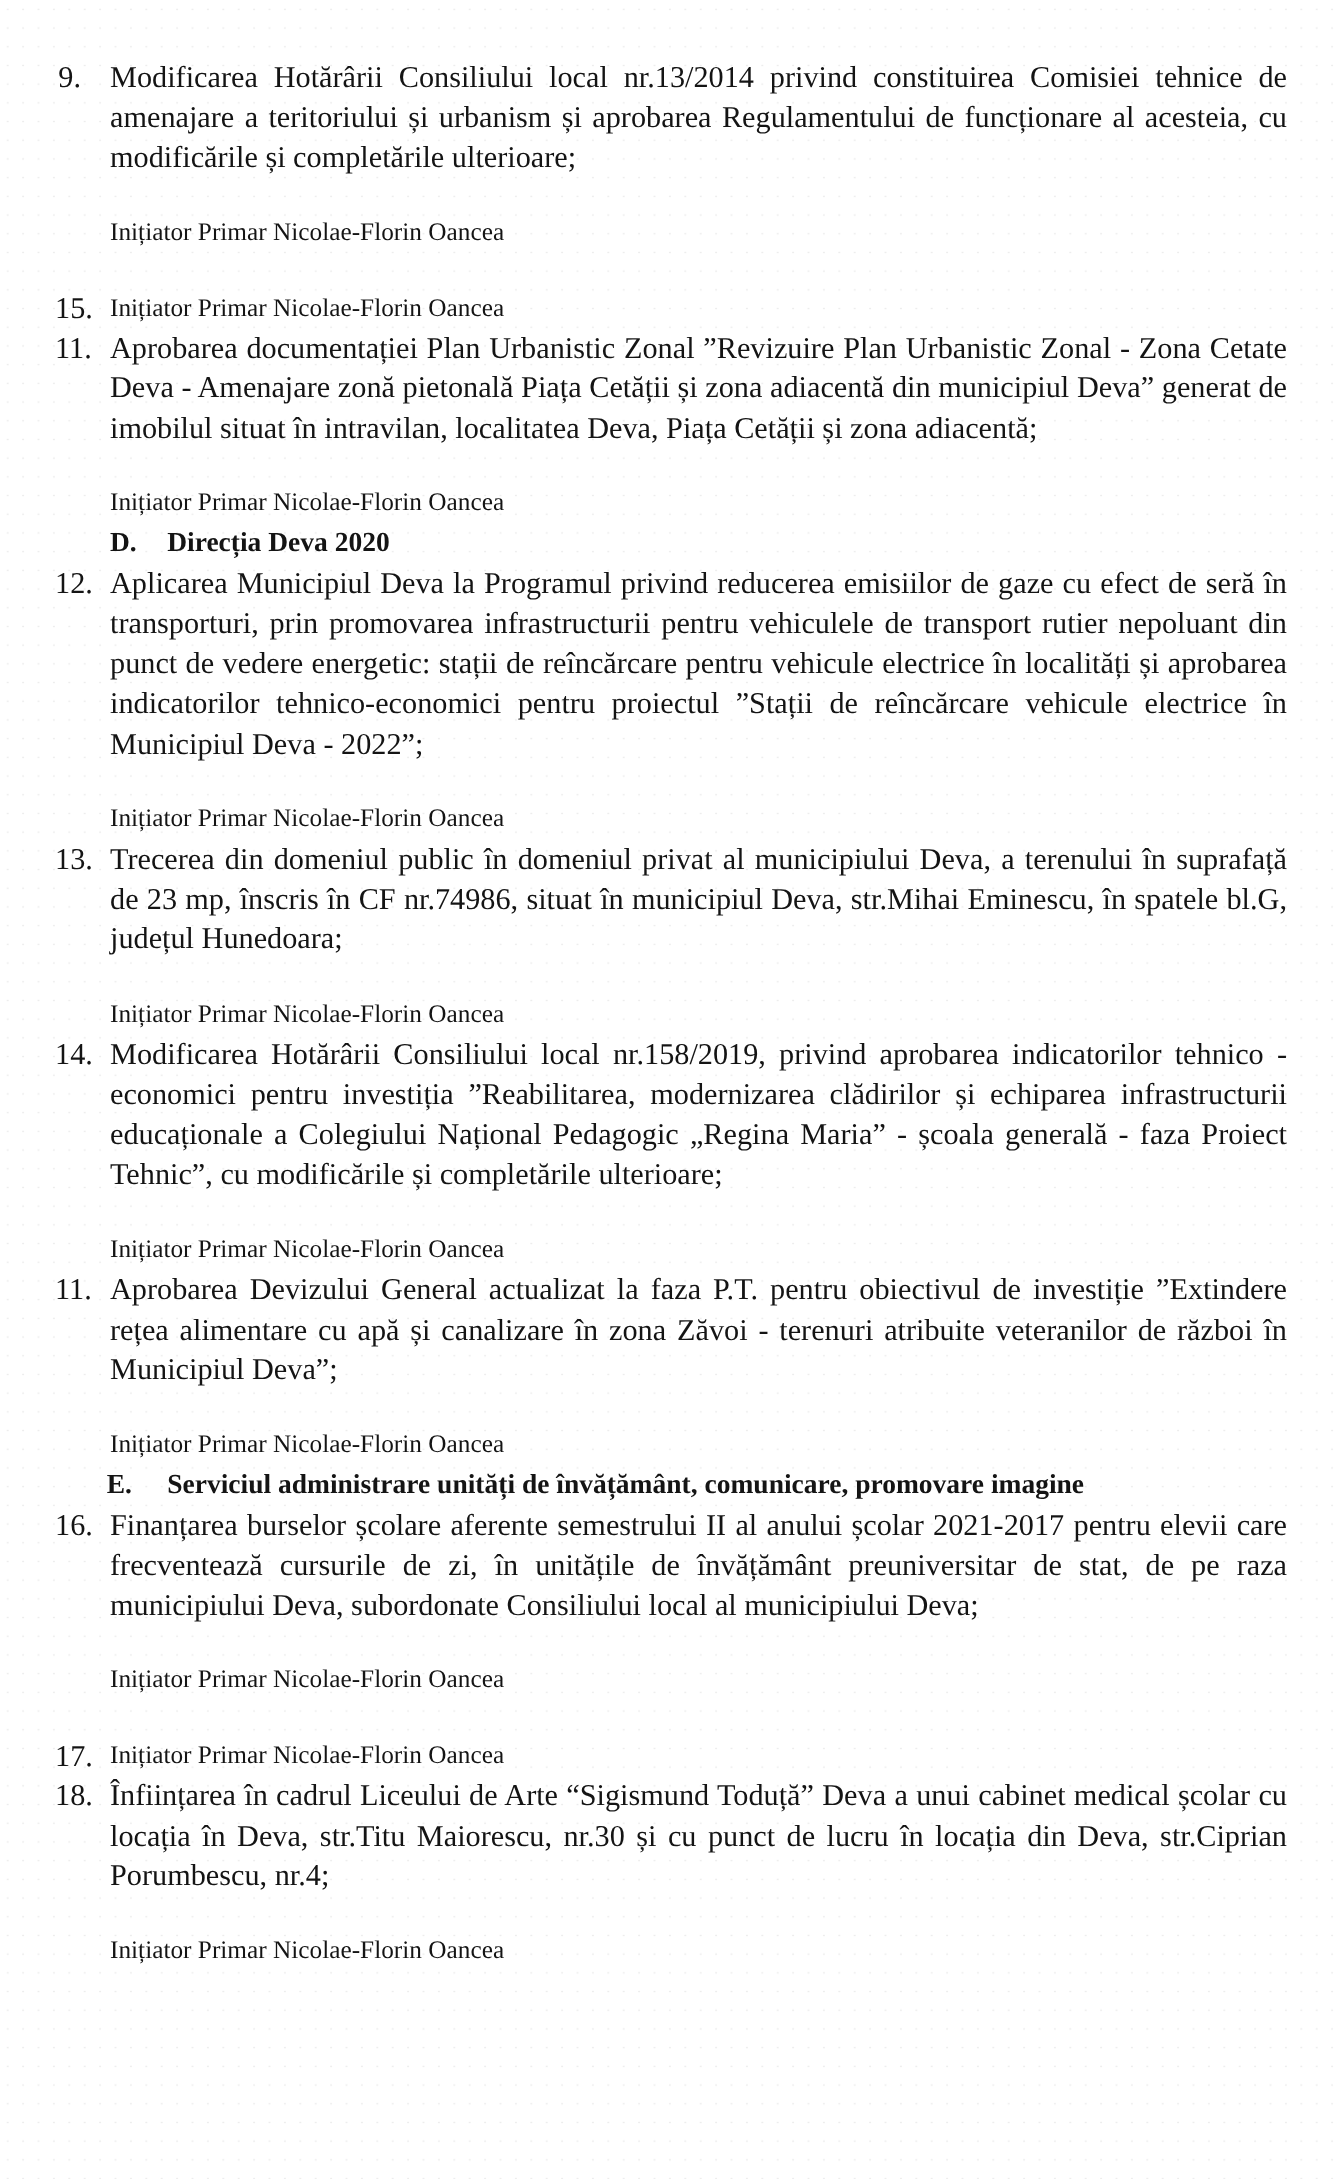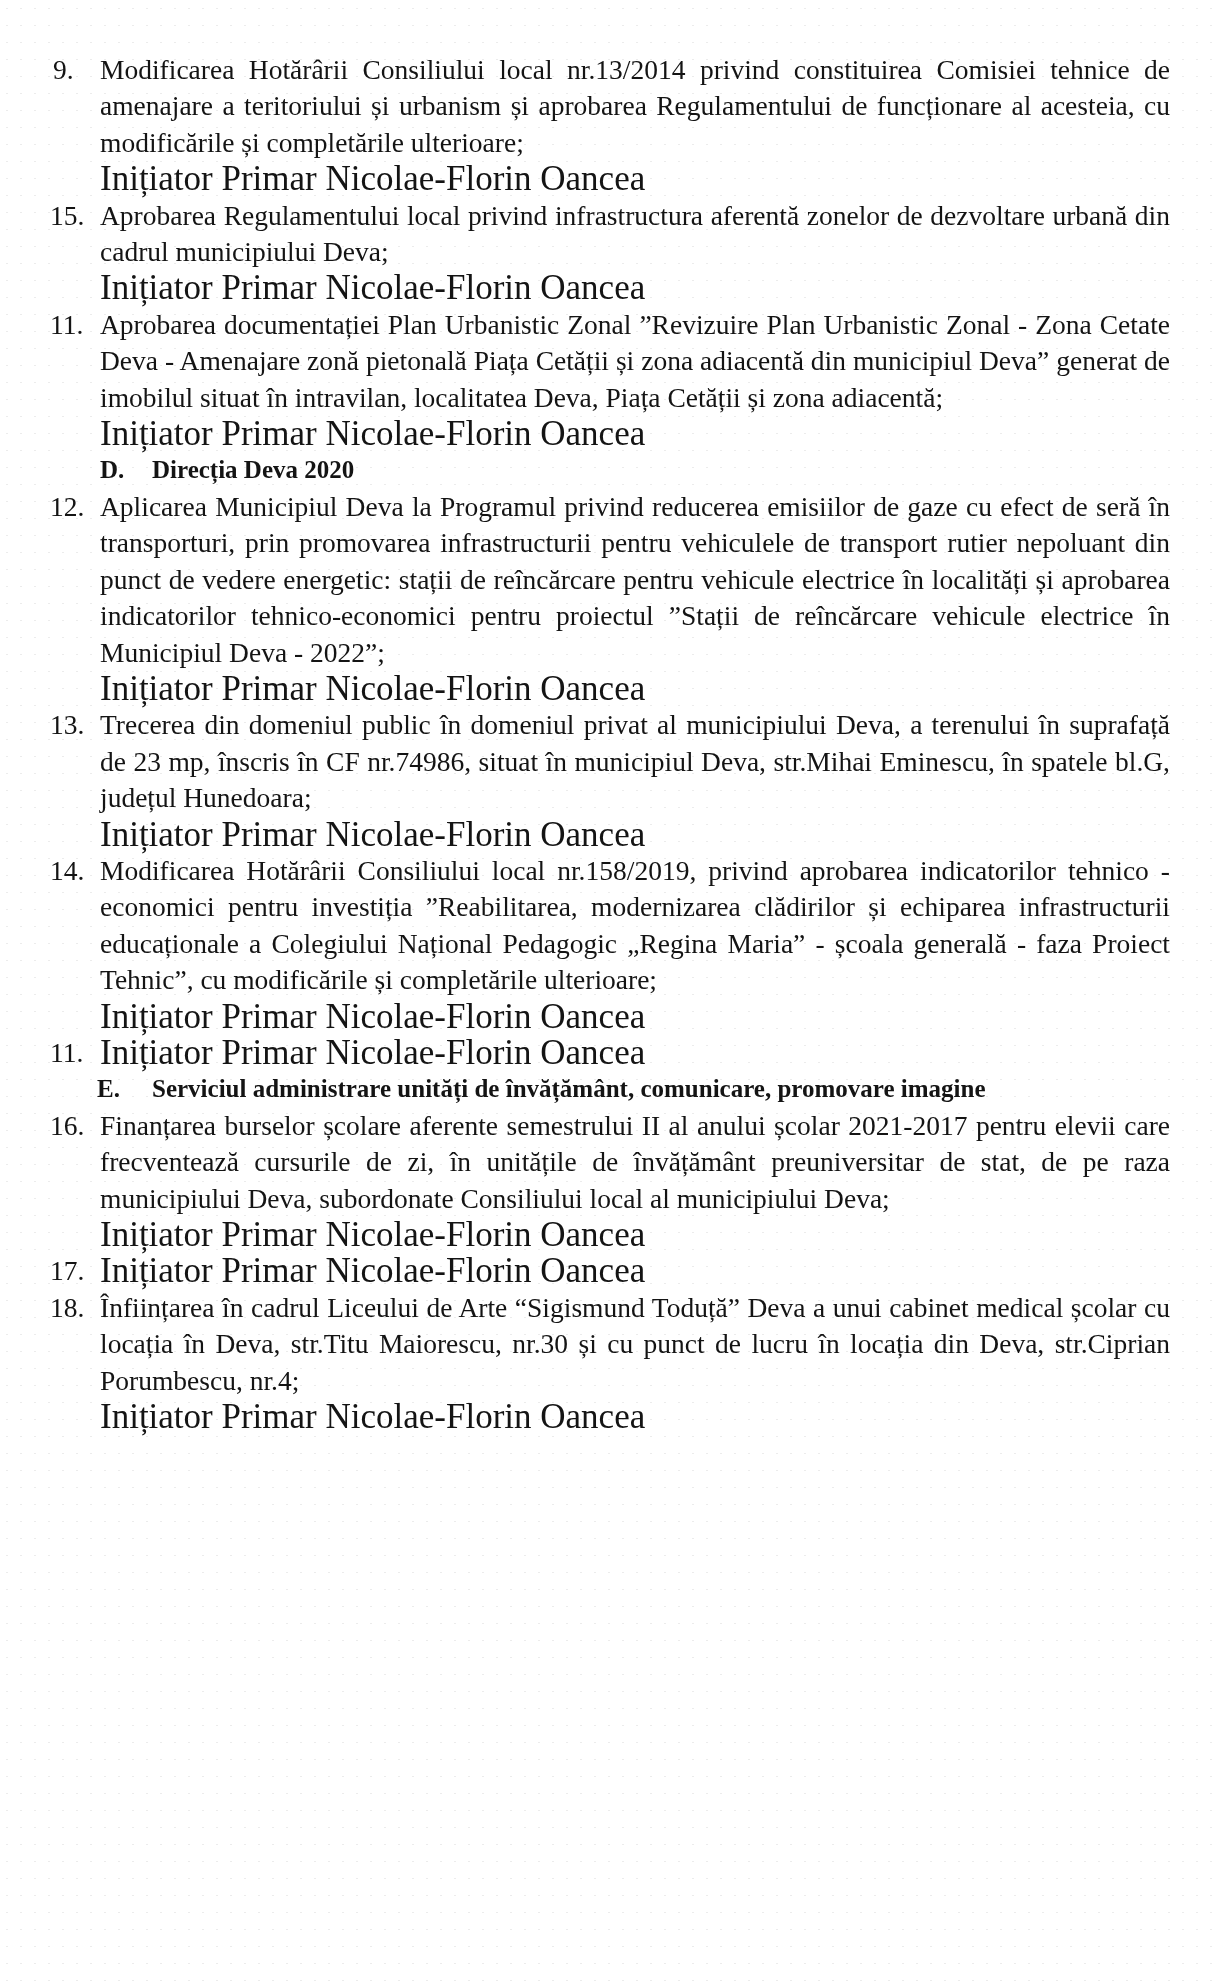--- a/index.html
+++ b/index.html
@@ -12,21 +12,21 @@
   .item { position: relative; padding-left: 100px; padding-right: 44px; }
   .num {
     position: absolute; left: 50px; top: 0;
     font-size: 27.5px; line-height: 36.4px;
   }
   .num.single { left: 53px; }
   .body {
     font-size: 27.5px; line-height: 36.4px;
     text-align: justify; text-align-last: left;
   }
-  .initiator { font-size: 35px; line-height: 36.4px; }
+  .initiator { font-size: 23px; line-height: 36.4px; margin-top: 32px; }
   .section { position: relative; padding-left: 100px; padding-right: 44px;
     font-weight: bold; font-size: 25px; line-height: 36.4px; }
   .section .letter { display: inline-block; width: 52px; }
   .section.e .letter { position: absolute; left: 97px; }
   .section.e .title { display: block; padding-left: 52px; text-align: justify; text-align-last: left; }
   .noise {
     position: absolute; inset: 0; pointer-events: none;
     background-image: radial-gradient(#c8c8c8 0.6px, transparent 0.9px);
     background-size: 14px 17px; opacity: 0.35;
   }
@@ -39,21 +39,20 @@
 <div class="page">
 
   <div class="item">
     <span class="num single">9.</span>
     <div class="body">Modificarea Hotărârii Consiliului local nr.13/2014 privind constituirea Comisiei tehnice de amenajare a teritoriului și urbanism și aprobarea Regulamentului de funcționare al acesteia, cu modificările și completările ulterioare;</div>
     <div class="initiator">Inițiator Primar Nicolae-Florin Oancea</div>
   </div>
 
   <div class="item">
     <span class="num">15.</span>
-    <div class="body">Aprobarea Regulamentului local privind infrastructura aferentă zonelor de dezvoltare urbană din cadrul municipiului Deva;</div>
     <div class="initiator">Inițiator Primar Nicolae-Florin Oancea</div>
   </div>
 
   <div class="item">
     <span class="num">11.</span>
     <div class="body">Aprobarea documentației Plan Urbanistic Zonal ”Revizuire Plan Urbanistic Zonal - Zona Cetate Deva - Amenajare zonă pietonală Piața Cetății și zona adiacentă din municipiul Deva” generat de imobilul situat în intravilan, localitatea Deva, Piața Cetății și zona adiacentă;</div>
     <div class="initiator">Inițiator Primar Nicolae-Florin Oancea</div>
   </div>
 
   <div class="section">
@@ -73,20 +72,21 @@
   </div>
 
   <div class="item">
     <span class="num">14.</span>
     <div class="body">Modificarea Hotărârii Consiliului local nr.158/2019, privind aprobarea indicatorilor tehnico - economici pentru investiția ”Reabilitarea, modernizarea clădirilor și echiparea infrastructurii educaționale a Colegiului Național Pedagogic „Regina Maria” - școala generală - faza Proiect Tehnic”, cu modificările și completările ulterioare;</div>
     <div class="initiator">Inițiator Primar Nicolae-Florin Oancea</div>
   </div>
 
   <div class="item">
     <span class="num">11.</span>
+    <div class="body">Aprobarea Devizului General actualizat la faza P.T. pentru obiectivul de investiție ”Extindere rețea alimentare cu apă și canalizare în zona Zăvoi - terenuri atribuite veteranilor de război în Municipiul Deva”;</div>
     <div class="initiator">Inițiator Primar Nicolae-Florin Oancea</div>
   </div>
 
   <div class="section e">
     <span class="letter">E.</span>
       <span class="title">Serviciul administrare unități de învățământ, comunicare, promovare imagine</span>
   </div>
 
   <div class="item">
     <span class="num">16.</span>

